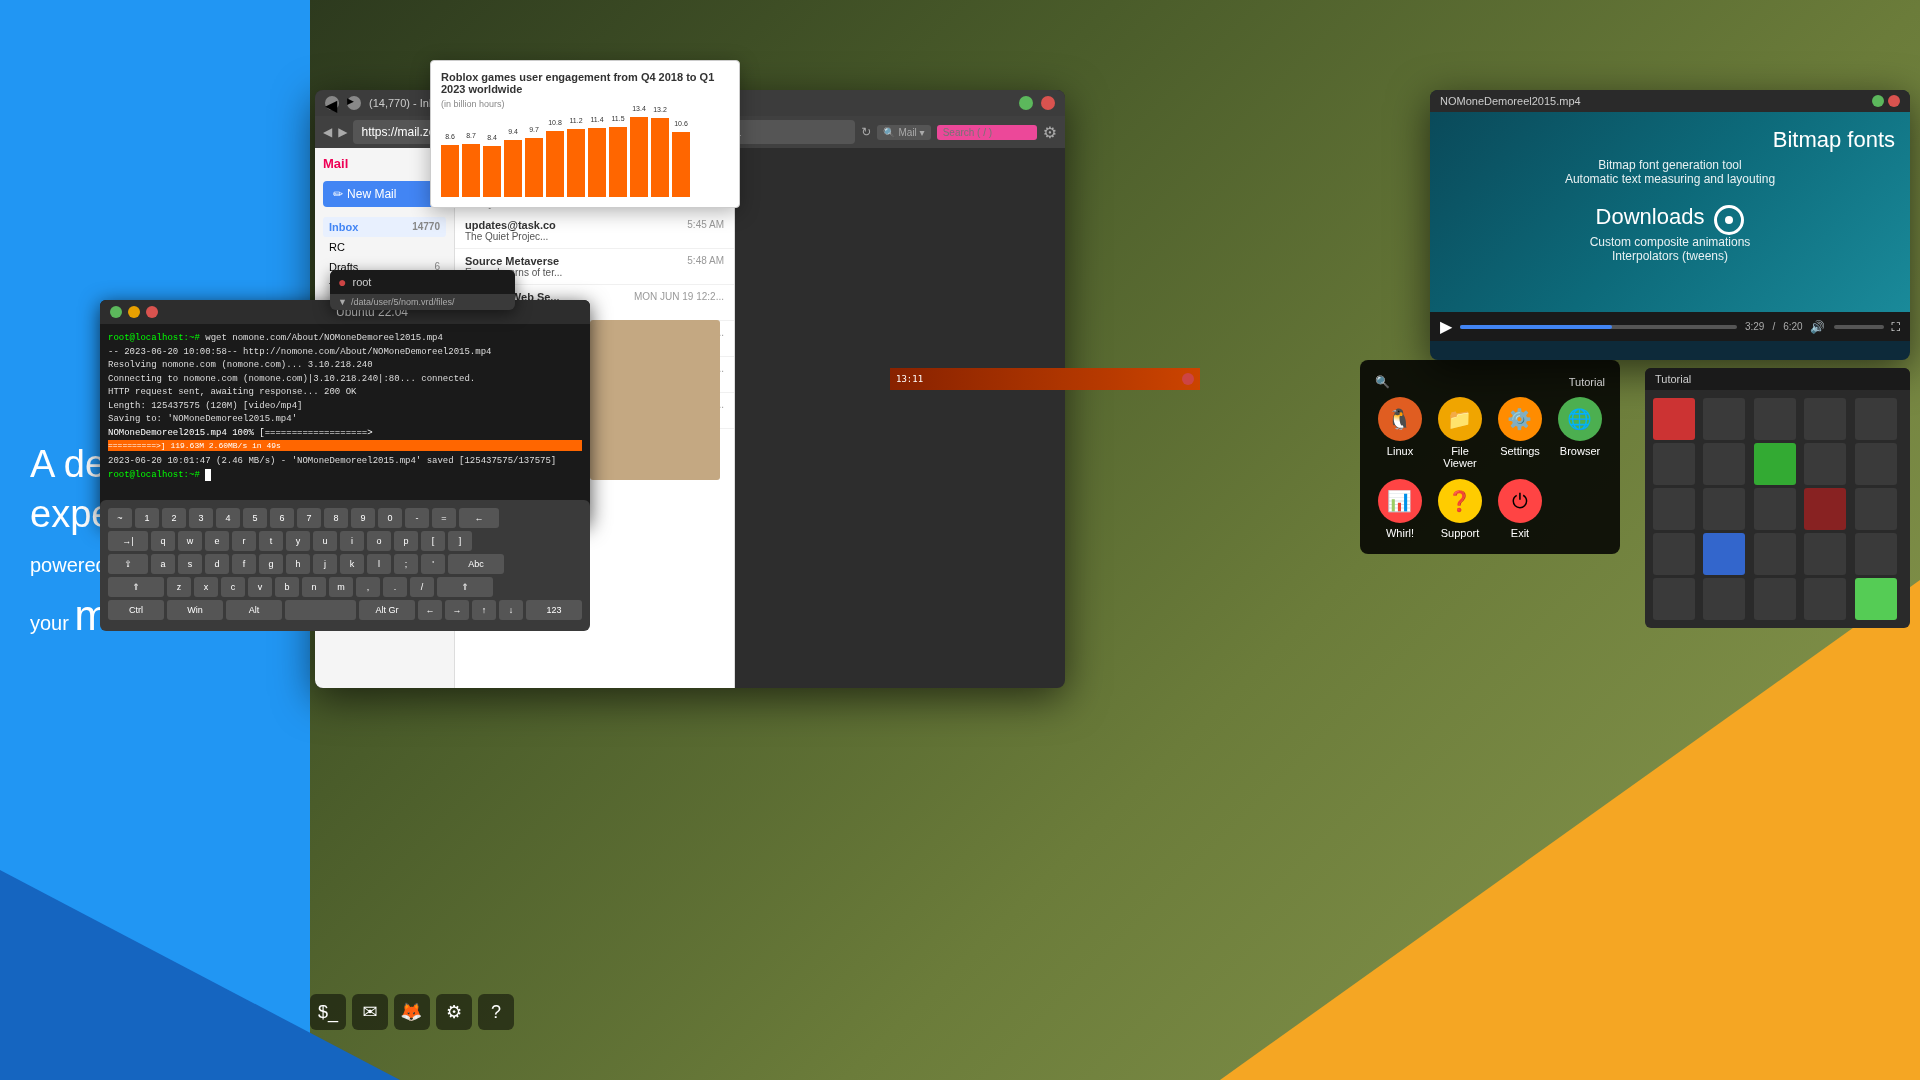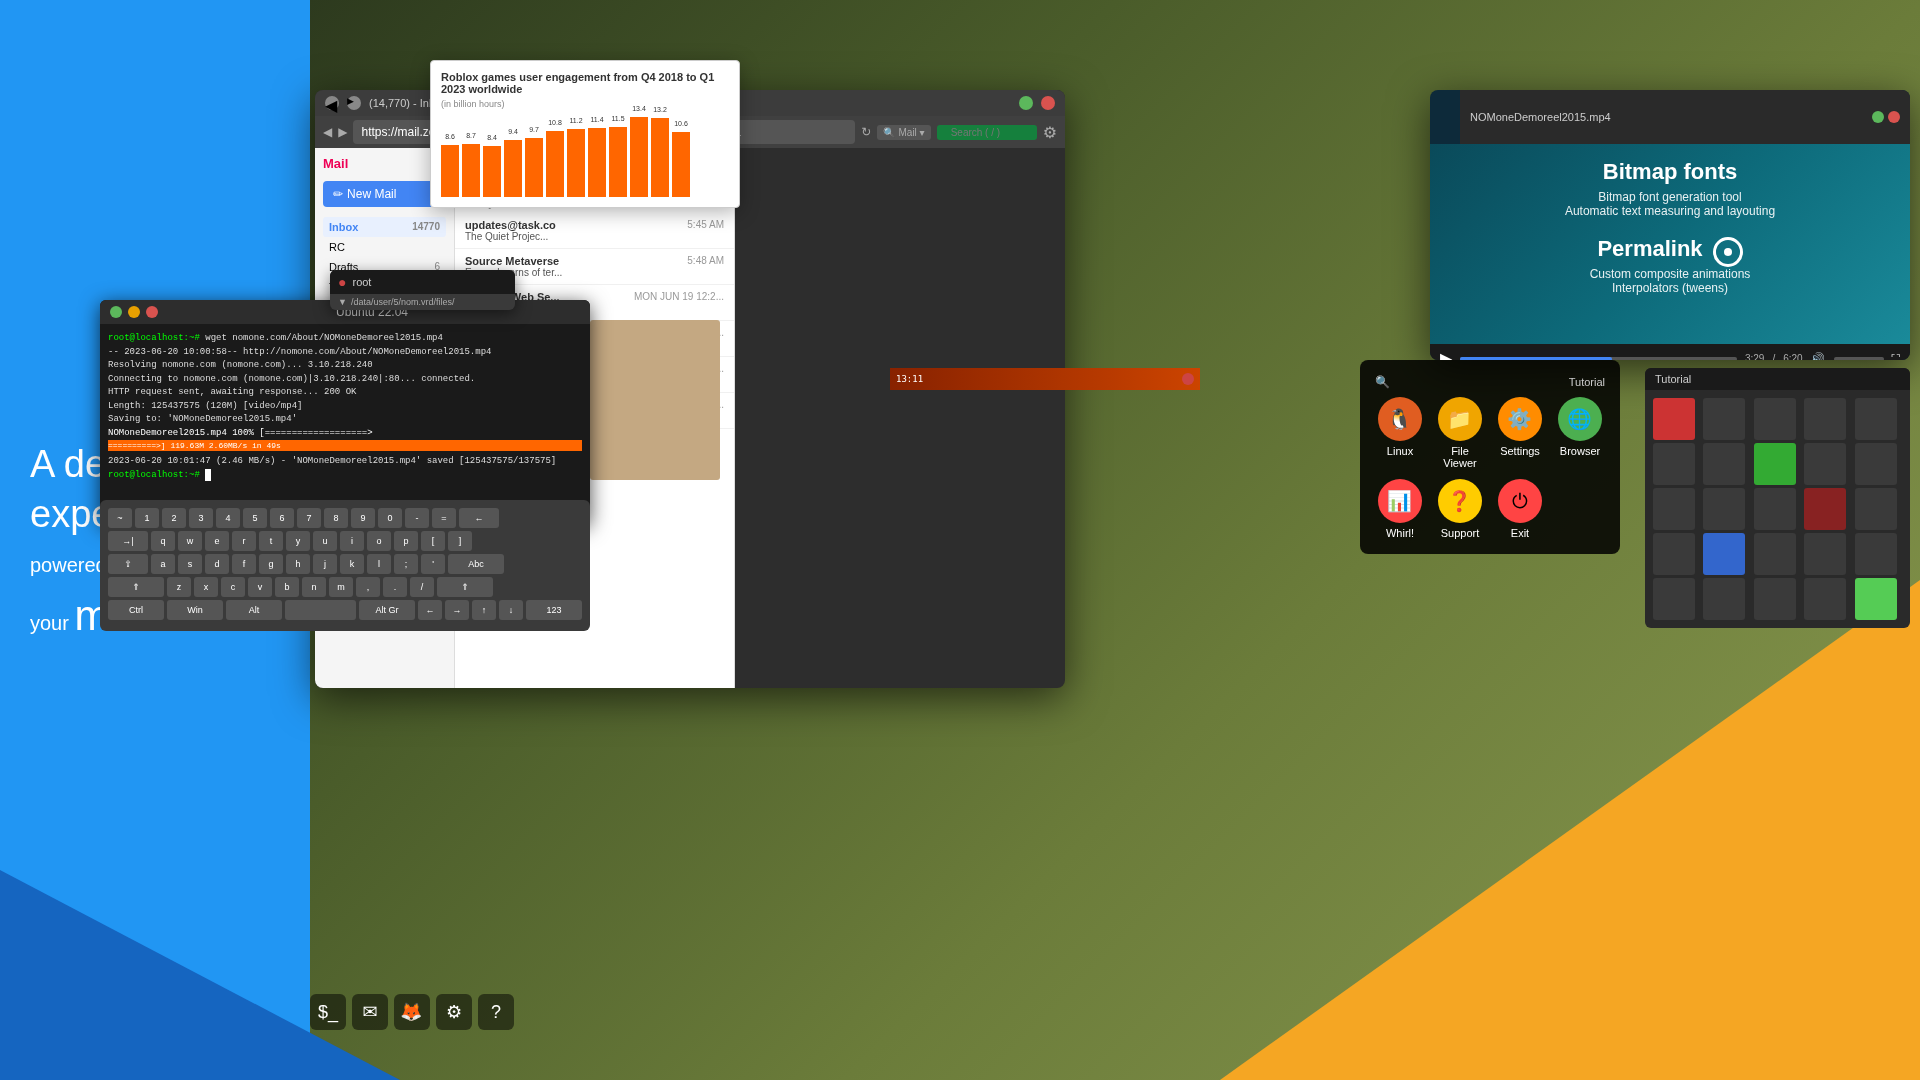--- a/index.html
+++ b/index.html
@@ -455,41 +455,40 @@
       right: 0;
       top: 0;
       width: 480px;
       height: 270px;
       background: #0d2a3a;
       z-index: 20;
       overflow: hidden;
     }
     .video-titlebar {
       background: #2a2a2a;
-      padding: 21px 10px;
-      display: flex;
-      align-items: center;
-      margin-left: 30px;
+      padding: 5px 10px;
+      display: flex;
+      align-items: center;
     }
     .video-title-text {
       color: #ccc;
       font-size: 11px;
       flex: 1;
     }
     .video-content {
       background: linear-gradient(135deg, #0a4a5a 0%, #0d6a7a 50%, #1a8a9a 100%);
       height: 200px;
       padding: 15px;
       color: white;
     }
     .video-text-title {
       font-size: 22px;
-      font-weight: bold;
+      font-weight: normal;
       margin-bottom: 5px;
-      text-align: center;
+      text-align: right;
     }
     .video-text-sub {
       font-size: 12px;
       text-align: center;
       opacity: 0.9;
     }
     .video-controls {
       background: #1a1a1a;
       padding: 5px 10px;
       display: flex;
@@ -611,21 +610,21 @@
     <span class="window-btn btn-green"></span>
     <span class="window-btn btn-red"></span>
   </div>
 
   <div class="browser-toolbar">
     <span style="color:#aaa;font-size:12px;">◀</span>
     <span style="color:#aaa;font-size:12px;">▶</span>
     <input class="url-bar" type="text" style="flex: 1 1 0%;" value="https://mail.zoho.com/zm/#mail/folder/inbox/p/168721488884431100 01">
     <span style="color:#aaa;font-size:12px;">↻</span>
     <span style="color:#aaa;font-size:10px;background:#555;padding:2px 6px;border-radius:3px;">🔍 Mail ▾</span>
-    <input type="text" style="background: #15803d; border: none; color: rgb(255, 255, 255); font-size: 10px; padding: 2px 14px; border-radius: 3px; width: 100px;" placeholder="Search ( / )">
+    <input type="text" style="background: #ec4899; border: none; color: rgb(255, 255, 255); font-size: 10px; padding: 2px 6px; border-radius: 3px; width: 100px;" placeholder="Search ( / )">
     <span style="color:#aaa;">⚙</span>
   </div>
 
   <div class="mail-content">
 
     <div class="mail-sidebar">
       <div class="mail-logo">Mail</div>
       <button class="new-mail-btn">
         <span>✏</span>
         <span>New Mail</span>
@@ -860,21 +859,21 @@
     <span class="video-title-text">NOMoneDemoreel2015.mp4</span>
     <span style="background:#5cb85c;width:12px;height:12px;border-radius:50%;display:inline-block;margin-right:4px;"></span>
     <span style="background:#d9534f;width:12px;height:12px;border-radius:50%;display:inline-block;"></span>
   </div>
   <div class="video-content">
     <div class="video-text-title">Bitmap fonts</div>
     <div class="video-text-sub">Bitmap font generation tool</div>
     <div class="video-text-sub">Automatic text measuring and layouting</div>
     <br>
     <div style="display:flex;align-items:center;justify-content:center;gap:10px;">
-      <div class="video-text-title">Permalink</div>
+      <div class="video-text-title">Downloads</div>
       <div style="width:30px;height:30px;border:3px solid white;border-radius:50%;display:flex;align-items:center;justify-content:center;">
         <div style="width:8px;height:8px;background:white;border-radius:50%;"></div>
       </div>
     </div>
     <div class="video-text-sub">Custom composite animations</div>
     <div class="video-text-sub">Interpolators (tweens)</div>
   </div>
   <div class="video-controls">
     <span class="play-btn">▶</span>
     <div class="progress-track">

